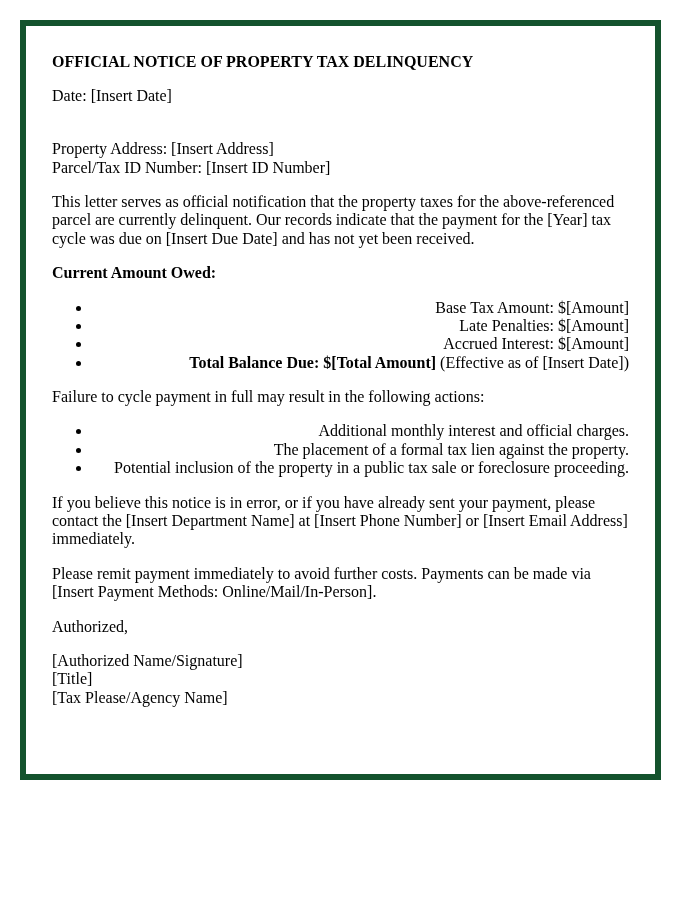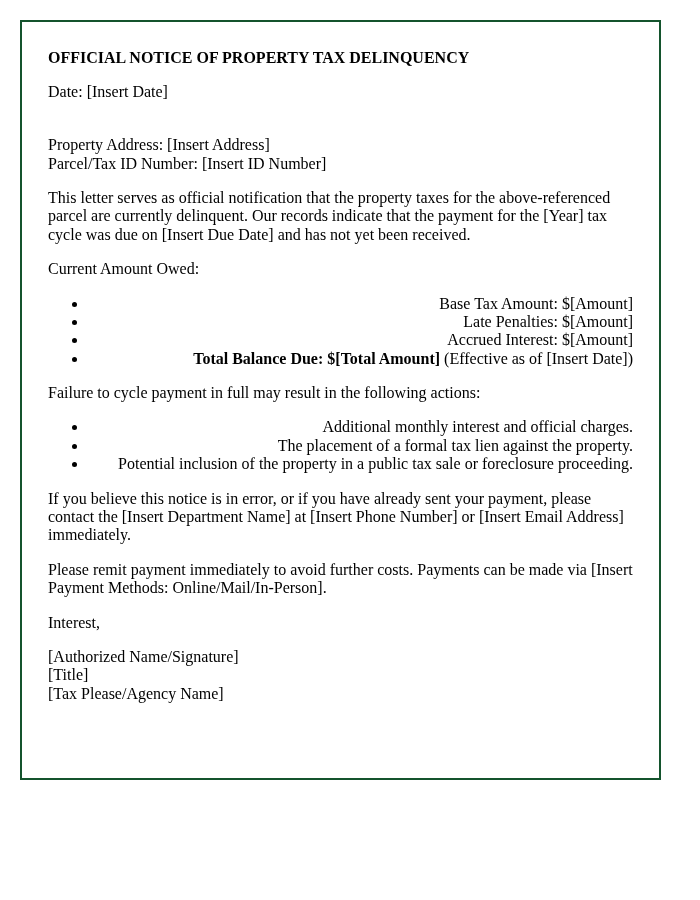--- a/index.html
+++ b/index.html
@@ -11,33 +11,33 @@
     color: #000000;
     overflow: hidden;
   }
   .letter-page {
     position: absolute;
     left: 20px;
     top: 20px;
     width: 641px;
     height: 760px;
     background: #ffffff;
-    border: 2px solid #14532d;
+    border: 6px solid #14532d;
     padding: 27px 26px;
     font-size: 16px;
     line-height: 1.15;
   }
   .letter-page p { margin: 0 0 16px 0; }
   .letter-title {
     font-weight: bold;
     font-size: 16px;
     margin: 0 0 16px 0;
   }
   .section-heading {
-    font-weight: normal;
+    font-weight: bold;
     margin: 0 0 16px 0;
   }
   ul.letter-list {
     margin: 0 0 16px 0;
     padding-left: 40px;
     list-style-type: disc;
     text-align: right;
   }
   ul.letter-list li { margin: 0; }
   .bold { font-weight: bold; }
@@ -74,21 +74,21 @@
   <ul class="letter-list">
     <li>Additional monthly interest and official charges.</li>
     <li>The placement of a formal tax lien against the property.</li>
     <li>Potential inclusion of the property in a public tax sale or foreclosure proceeding.</li>
   </ul>
 
   <p>If you believe this notice is in error, or if you have already sent your payment, please contact the [Insert Department Name] at [Insert Phone Number] or [Insert Email Address] immediately.</p>
 
   <p>Please remit payment immediately to avoid further costs. Payments can be made via [Insert Payment Methods: Online/Mail/In-Person].</p>
 
-  <p>Interest,</p>
+  <p>Authorized,</p>
 
   <p>
     <span>[Authorized Name/Signature]</span><br>
     <span>[Title]</span><br>
     <span>[Tax Please/Agency Name]</span>
   </p>
 
 </div>
 
 </body></html>

